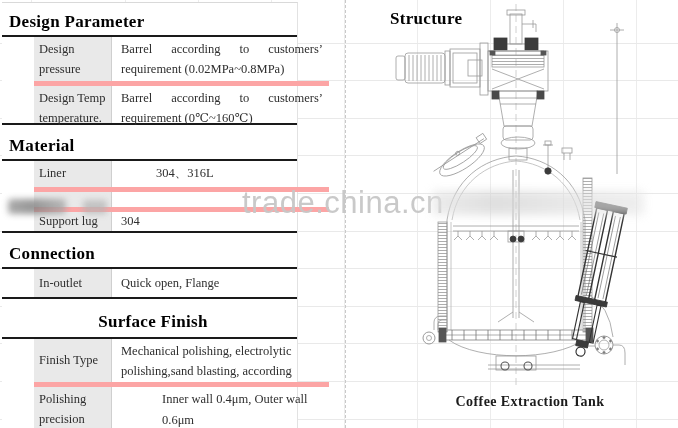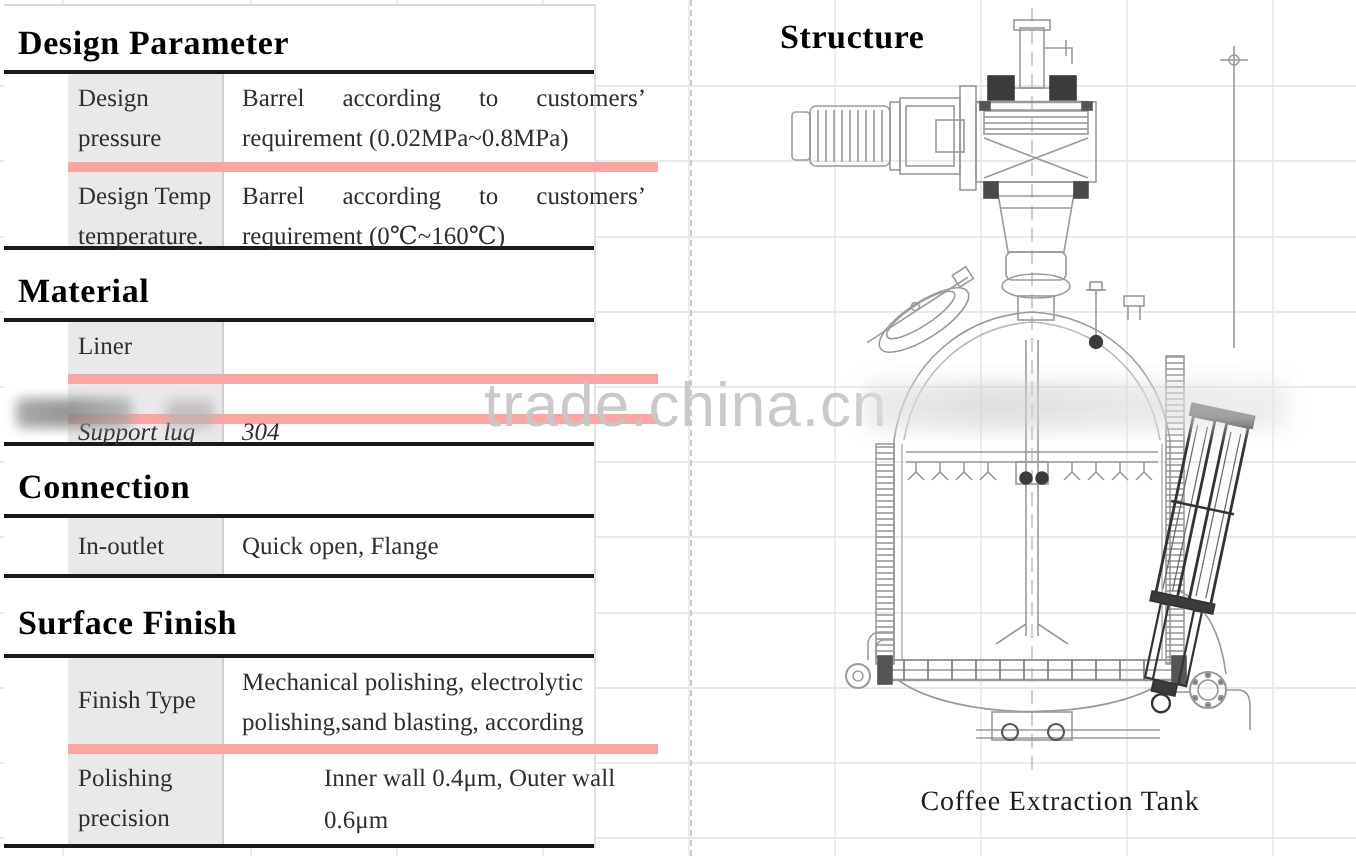--- a/index.html
+++ b/index.html
@@ -19,50 +19,50 @@
   .spec-table{
     position:absolute; left:2px; top:2px; width:296px; background:#fff;
     border-top:1px solid #d9d9d9; border-right:1px solid #e2e2e2; z-index:1;
   }
   .sec-title{
     font-weight:bold; font-size:17px; color:#000; letter-spacing:.3px;
     padding:9px 0 3px 7px; border-bottom:2px solid #1a1a1a;
   }
   .sec-title.mat  { padding-top:11px; }
   .sec-title.conn { padding-top:11px; }
-  .sec-title.surf { padding-top:13px; padding-bottom:5px; }
+  .sec-title.surf { padding-top:13px; padding-bottom:5px;text-align:center; }
   .rows{ border-bottom:2px solid #1a1a1a; }
   .row{ display:flex; width:100%;margin-left:32px; }
   .row + .row{ border-top:5px solid #fca5a5; }
   .cell{ font-size:12.5px; color:#2e2e2e; line-height:1.62; }
   .cell.label{
     width:78px; flex:0 0 78px; background:#e9e9e9;
     border-right:1px solid #cfcfcf; padding:2px 3px 2px 5px;
   }
   .cell.value{ flex:1; padding:2px 6px 2px 9px; }
   .cell.value.just{ text-align:justify; }
   .v-center{ display:flex; align-items:center; }
   .h44{ height:44px; } .h42{ height:42px; } .h26{ height:26px;gap:35px; }
-  .h20{ height:20px; } .h18{ height:14px;font-style:italic; } .h28{ height:28px; }
+  .h20{ height:20px; } .h18{ height:24px; } .h28{ height:28px; }
   .h43{ height:43px; } .h39{ height:50px;gap:41px; }
   .h18 .cell, .h20 .cell { line-height:1.25; }
   .h26 .cell { line-height:1.4; }
   
   .panel-divider{
     position:absolute; left:345px; top:0; height:428px;
     border-left:1px dashed #c9c9c9; z-index:0;
   }
   .structure-title{
     position:absolute; left:362px; top:9px; z-index:2;
     font-weight:bold; font-size:17px; color:#000; letter-spacing:.3px;margin-left:28px;
   }
   .drawing-wrap{ position:absolute; left:340px; top:0; width:338px; height:392px; z-index:1; }
   .caption{
     position:absolute; left:410px; top:394px; width:240px; z-index:2;
-    text-align:center; font-weight:normal; font-size:14px; color:#1c1c1c;
+    text-align:center; font-weight:bold; font-size:14px; color:#1c1c1c;
     letter-spacing:.4px;
   }
   
   .watermark{
     position:absolute; left:242px; top:185px; z-index:3;
     font-family:"Liberation Sans","DejaVu Sans",sans-serif;
     font-size:31px; letter-spacing:.5px; opacity:.95; pointer-events:none;
   }
   .smudge{ position:absolute; border-radius:3px; pointer-events:none; z-index:4; }
   .smudge-1{ left:8px;  top:199px; width:58px;  height:15px;
@@ -88,20 +88,21 @@
       <div class="row h42">
         <div class="cell label">Design Temp temperature.</div>
         <div class="cell value just">Barrel according to customers’ requirement (0℃~160℃)</div>
       </div>
     </div>
 
     <div class="sec-title mat">Material</div>
     <div class="rows">
       <div class="row h26">
         <div class="cell label v-center">Liner</div>
+        <div class="cell value v-center">304、316L</div>
       </div>
       <div class="row h20">
         <div class="cell label"></div>
         <div class="cell value"></div>
       </div>
       <div class="row h18">
         <div class="cell label v-center">Support lug</div>
         <div class="cell value v-center">304</div>
       </div>
     </div>

